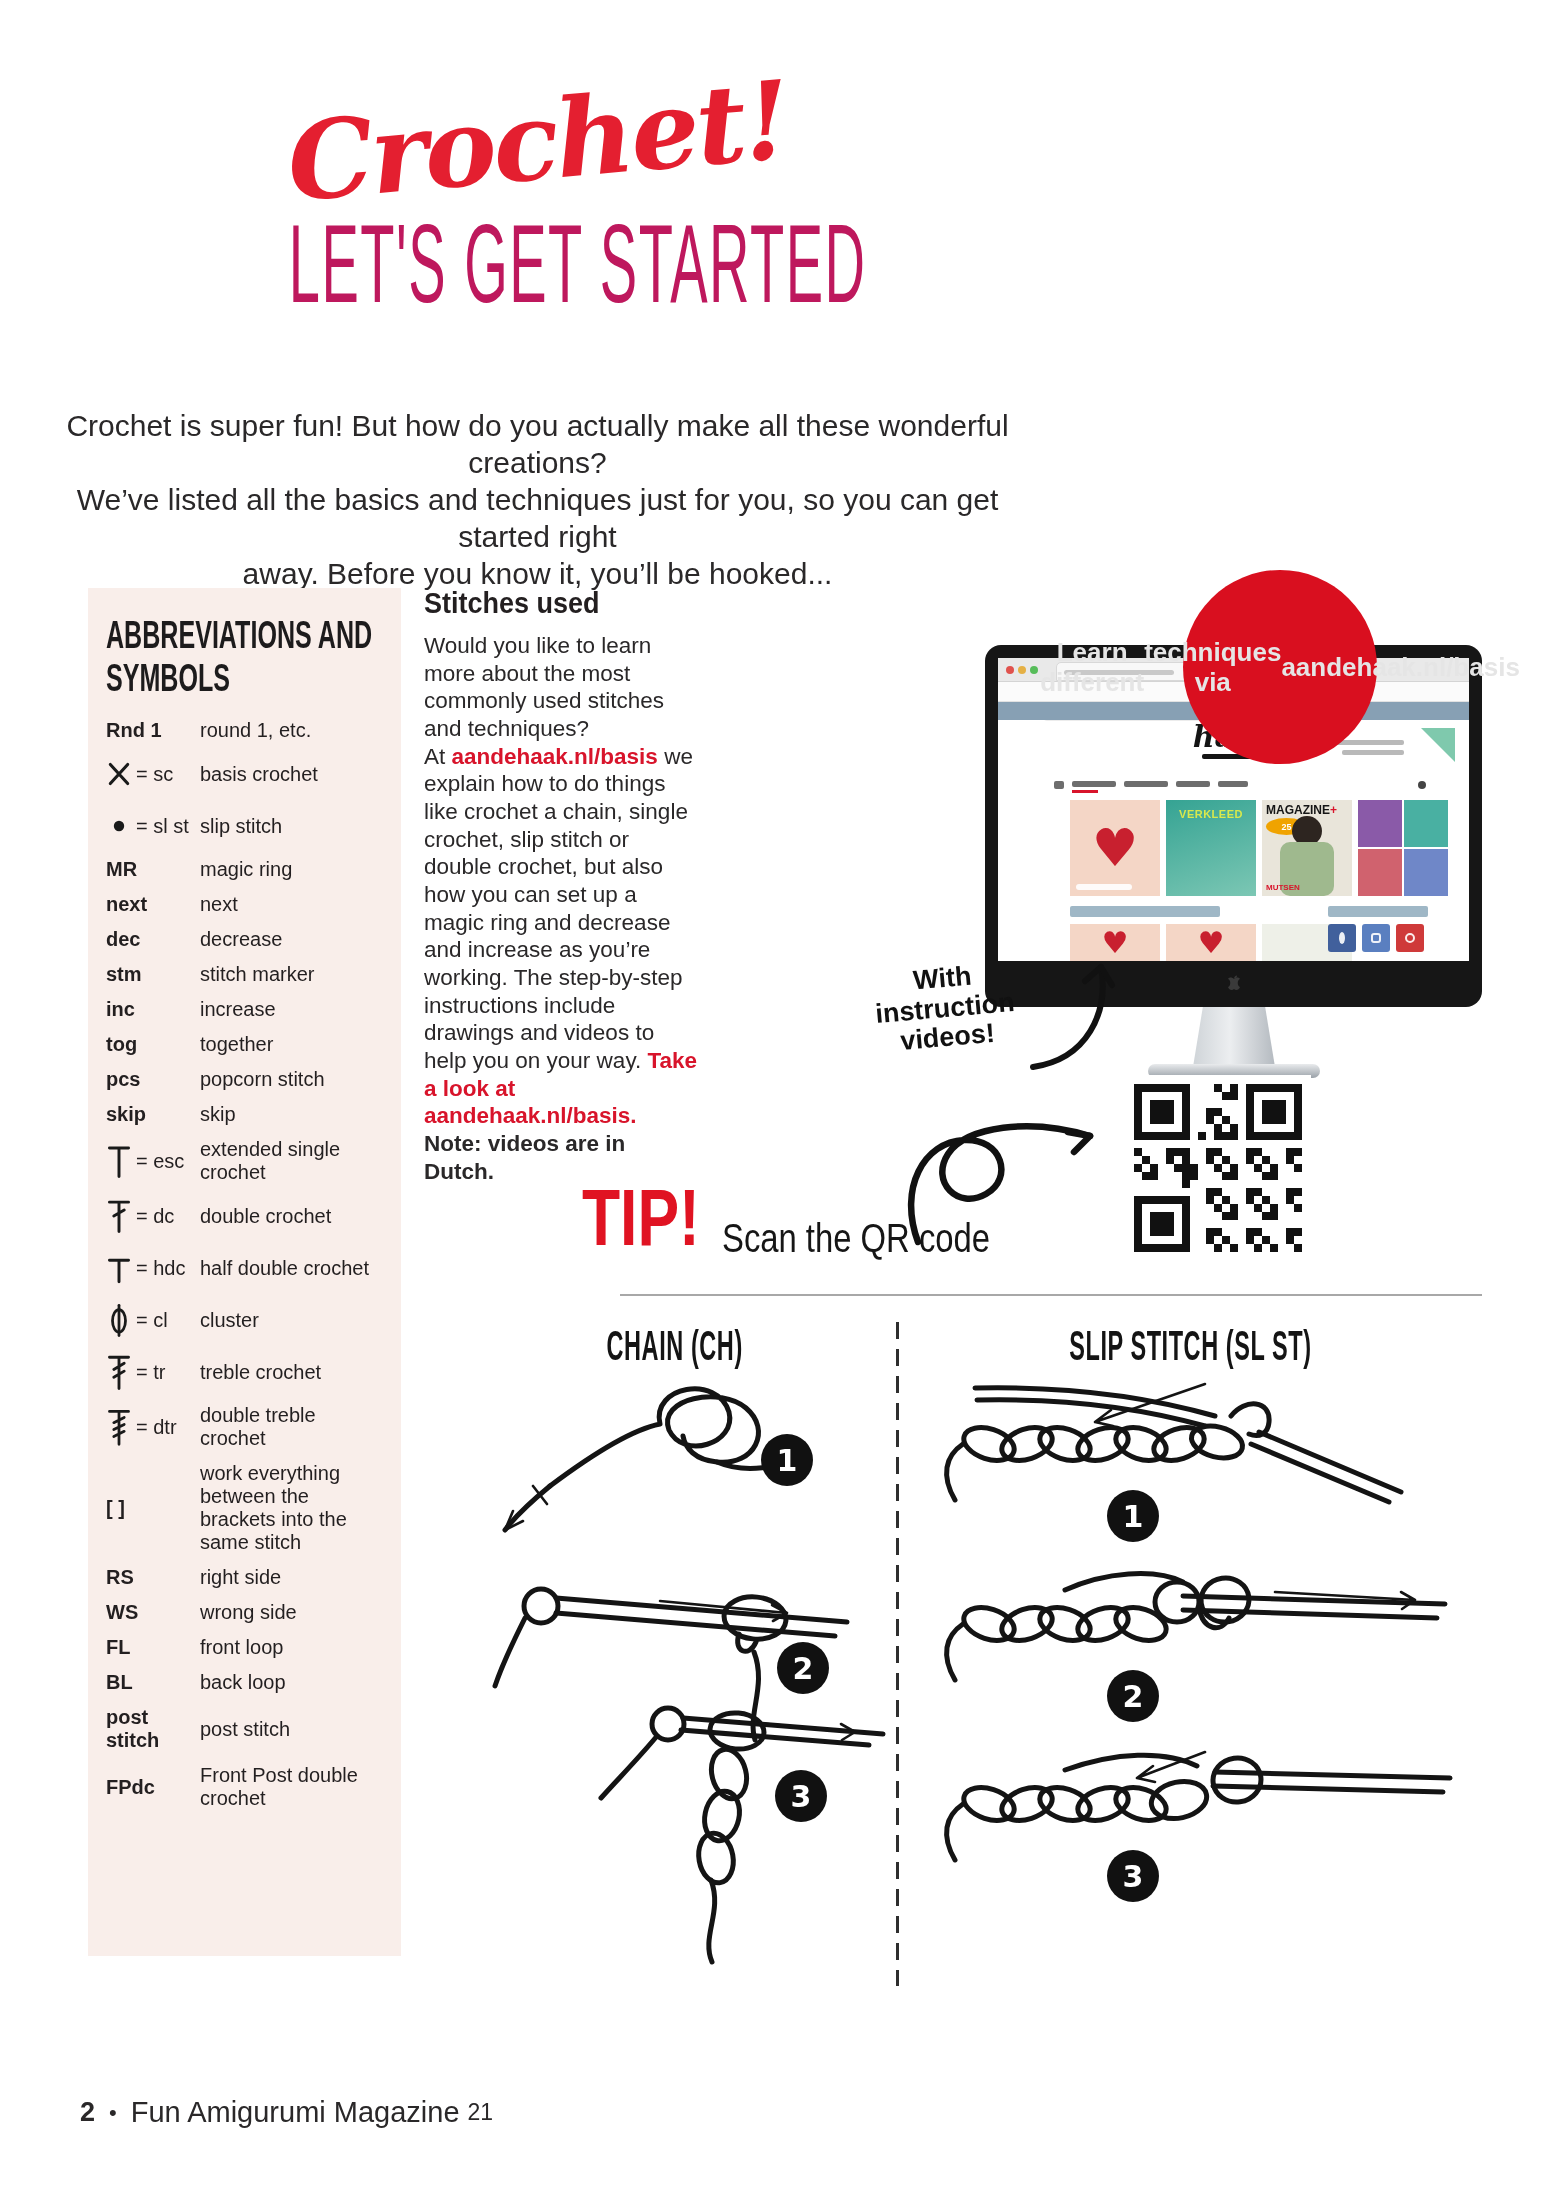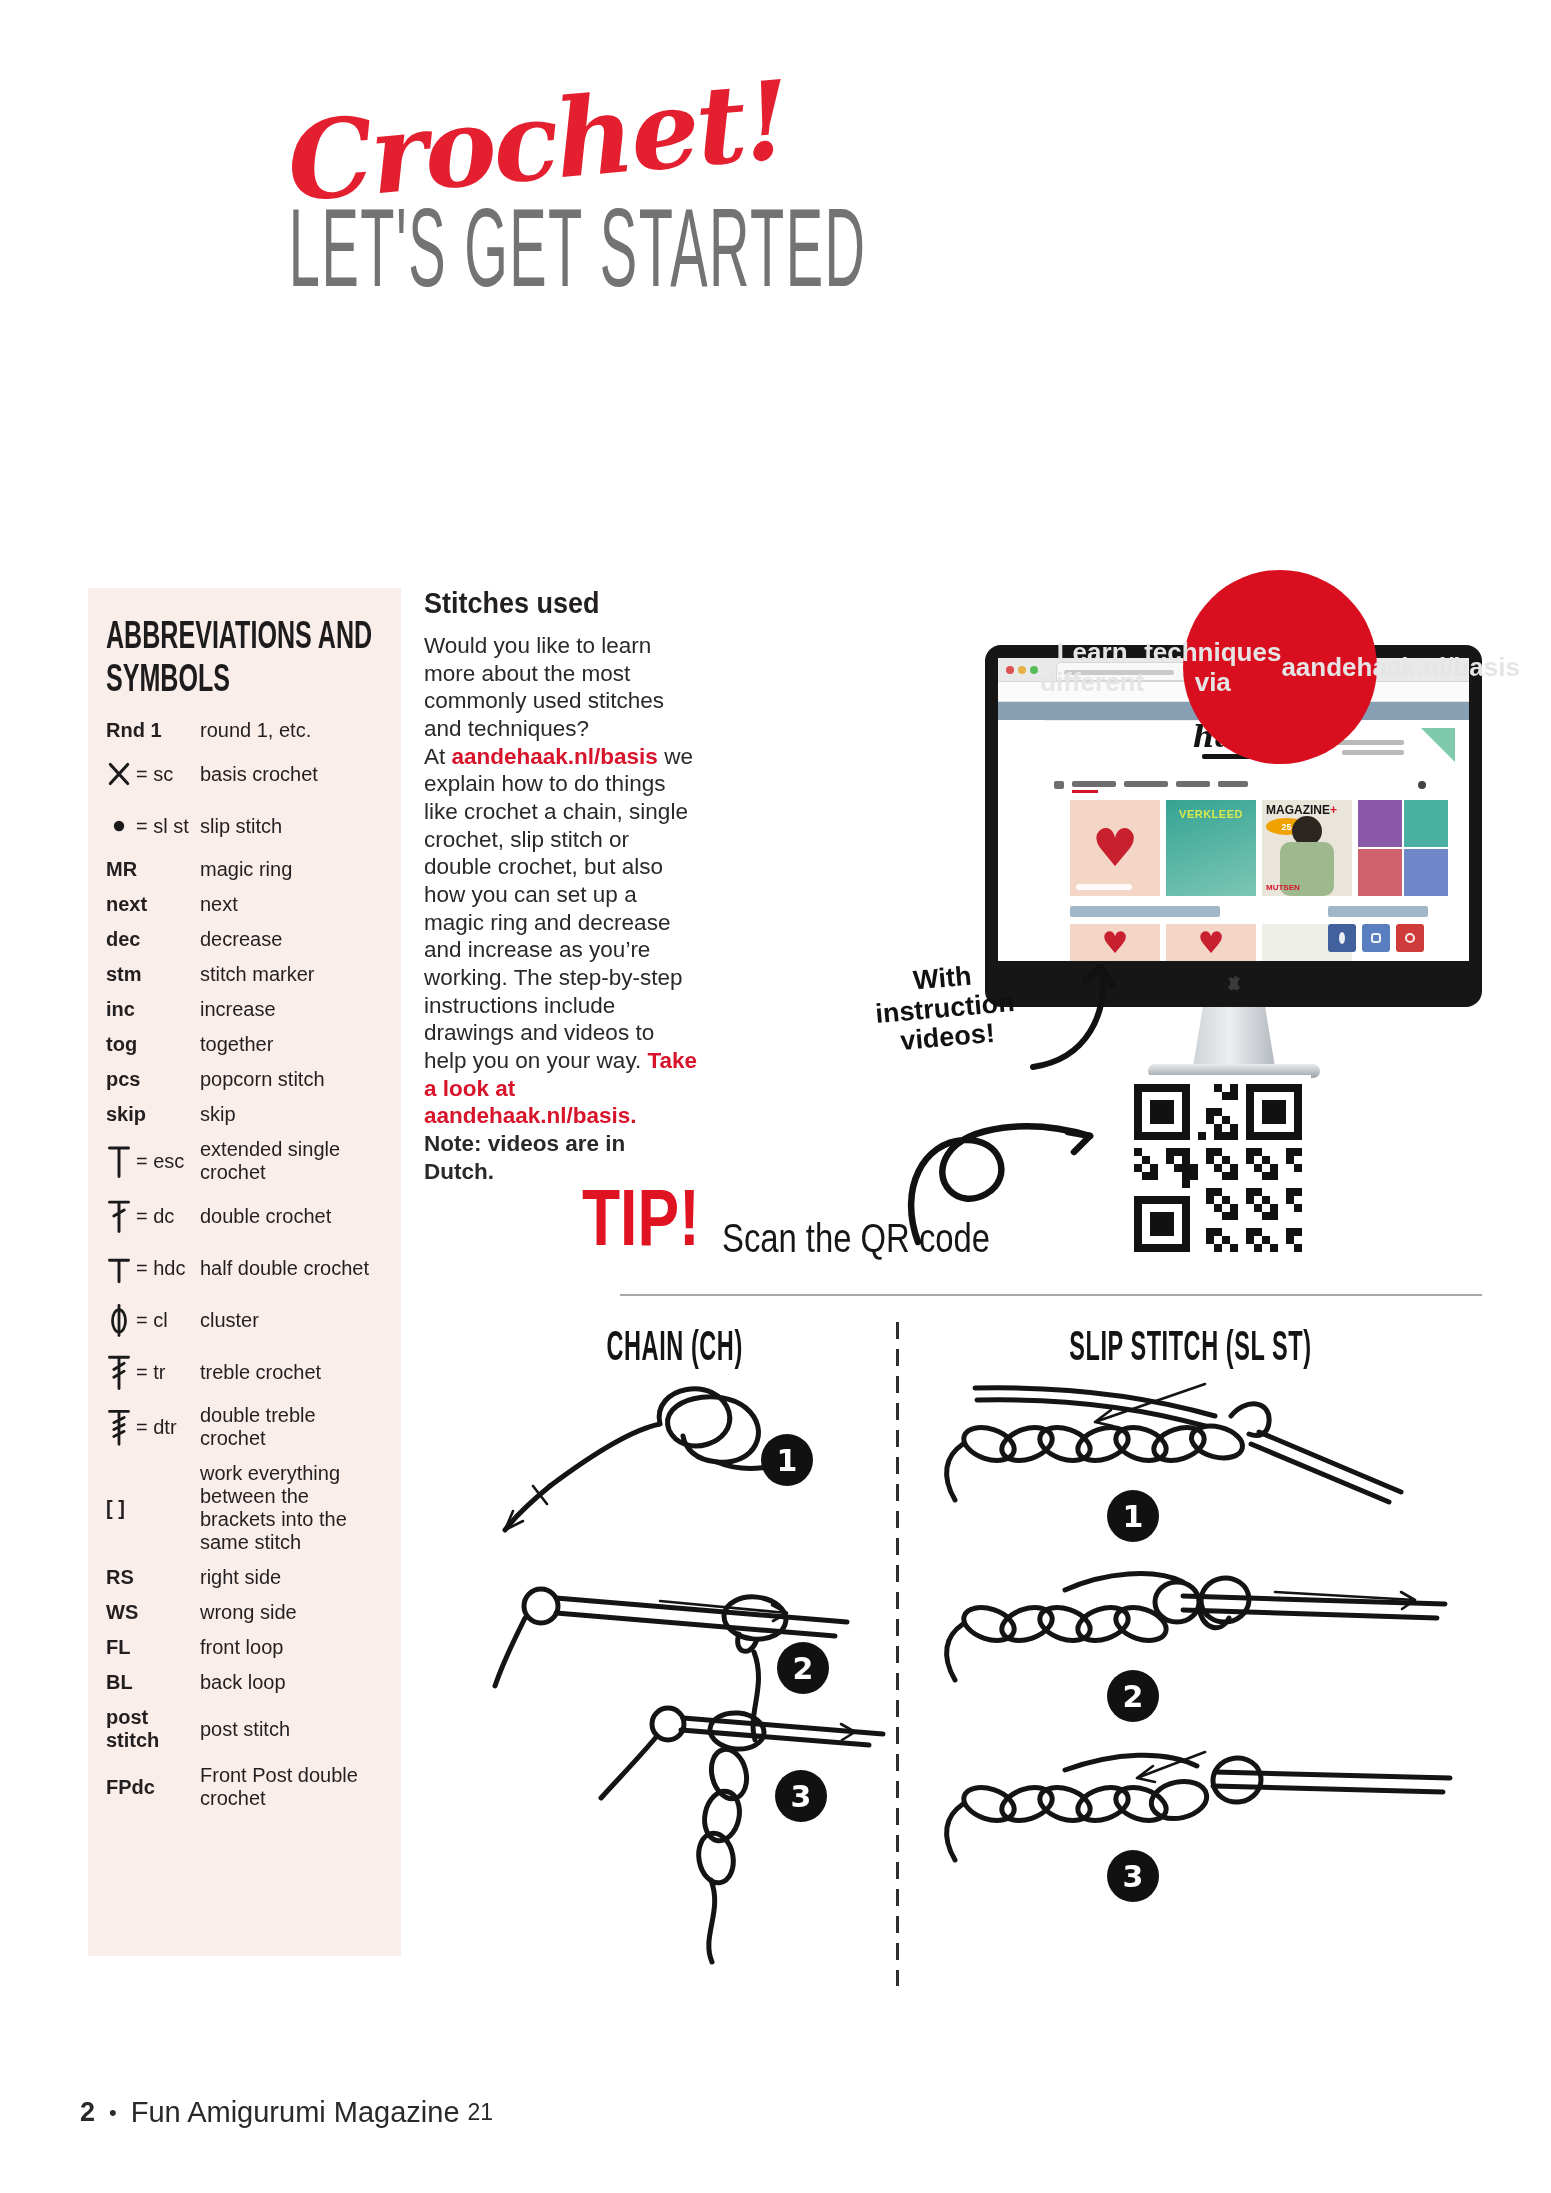--- a/index.html
+++ b/index.html
@@ -3,22 +3,22 @@
 <meta charset="utf-8">
 <style>
   * { margin:0; padding:0; box-sizing:border-box; }
   body { background:#888; font-family:"Liberation Sans", sans-serif; }
   .page { position:relative; width:1551px; height:2193px; background:#ffffff; margin:0 auto; overflow:hidden; color:#231f20; }
 
   
   .script-title { position:absolute; top:78px; left:0; width:1075px; text-align:center;
     font-family:"DejaVu Serif", serif; font-style:italic; font-weight:bold;
     font-size:108px; color:#e41f30; transform:rotate(-5deg); letter-spacing:-3px; }
-  .main-title { position:absolute; top:192px; left:0; width:1075px; text-align:left;
-    font-size:112px; line-height:1.0; color:#737373; white-space:nowrap; }
+  .main-title { position:absolute; top:208px; left:0; width:1075px; text-align:left;
+    font-size:112px; line-height:1.0; color:#be185d; white-space:nowrap; }
   .main-title .cond { display:inline-block; transform:scaleX(0.5); transform-origin:center; letter-spacing:3px; }
   .intro { position:absolute; top:408px; left:60px; width:955px; text-align:center;
     font-size:30px; line-height:1.23; color:#2a2829; }
 
   
   .sidebar { position:absolute; left:88px; top:588px; width:313px; height:1368px;
     background:#f9eeea; padding:26px 16px 10px 18px; overflow:hidden; }
   .sidebar h1 { font-size:38px; line-height:1.12; color:#1d1b1c; font-weight:bold; }
   .sidebar h1 span { display:inline-block; transform:scaleX(0.66); transform-origin:left center; white-space:nowrap; }
   .sidebar .sub { margin-top:14px; font-size:21px; font-weight:bold; line-height:1.22; width:290px; }
@@ -155,20 +155,25 @@
     <symbol id="sym-dtr" viewBox="0 0 30 44">
         <path d="M4 4 H26 M15 4 V42 M9 17 L21 11 M9 25 L21 19 M9 33 L21 27" stroke="#1a1a1a" stroke-width="3.2" stroke-linecap="round" fill="none"></path>
       </symbol>
   </defs>
 </svg>
 
 <div class="page">
 
   <div class="script-title">Crochet!</div>
   <div class="main-title"><span class="cond">LET'S GET STARTED</span></div>
+  <div class="intro">
+    <div>Crochet is super fun! But how do you actually make all these wonderful creations?</div>
+    <div>We’ve listed all the basics and techniques just for you, so you can get started right</div>
+    <div>away. Before you know it, you’ll be hooked...</div>
+  </div>
 
   <div class="sidebar">
     <h1>
       <span>ABBREVIATIONS AND</span><br>
       <span>SYMBOLS</span>
     </h1>
     <div class="abbr-list">
     <div class="abbr-row">
       <span class="abbr-cell">
 

